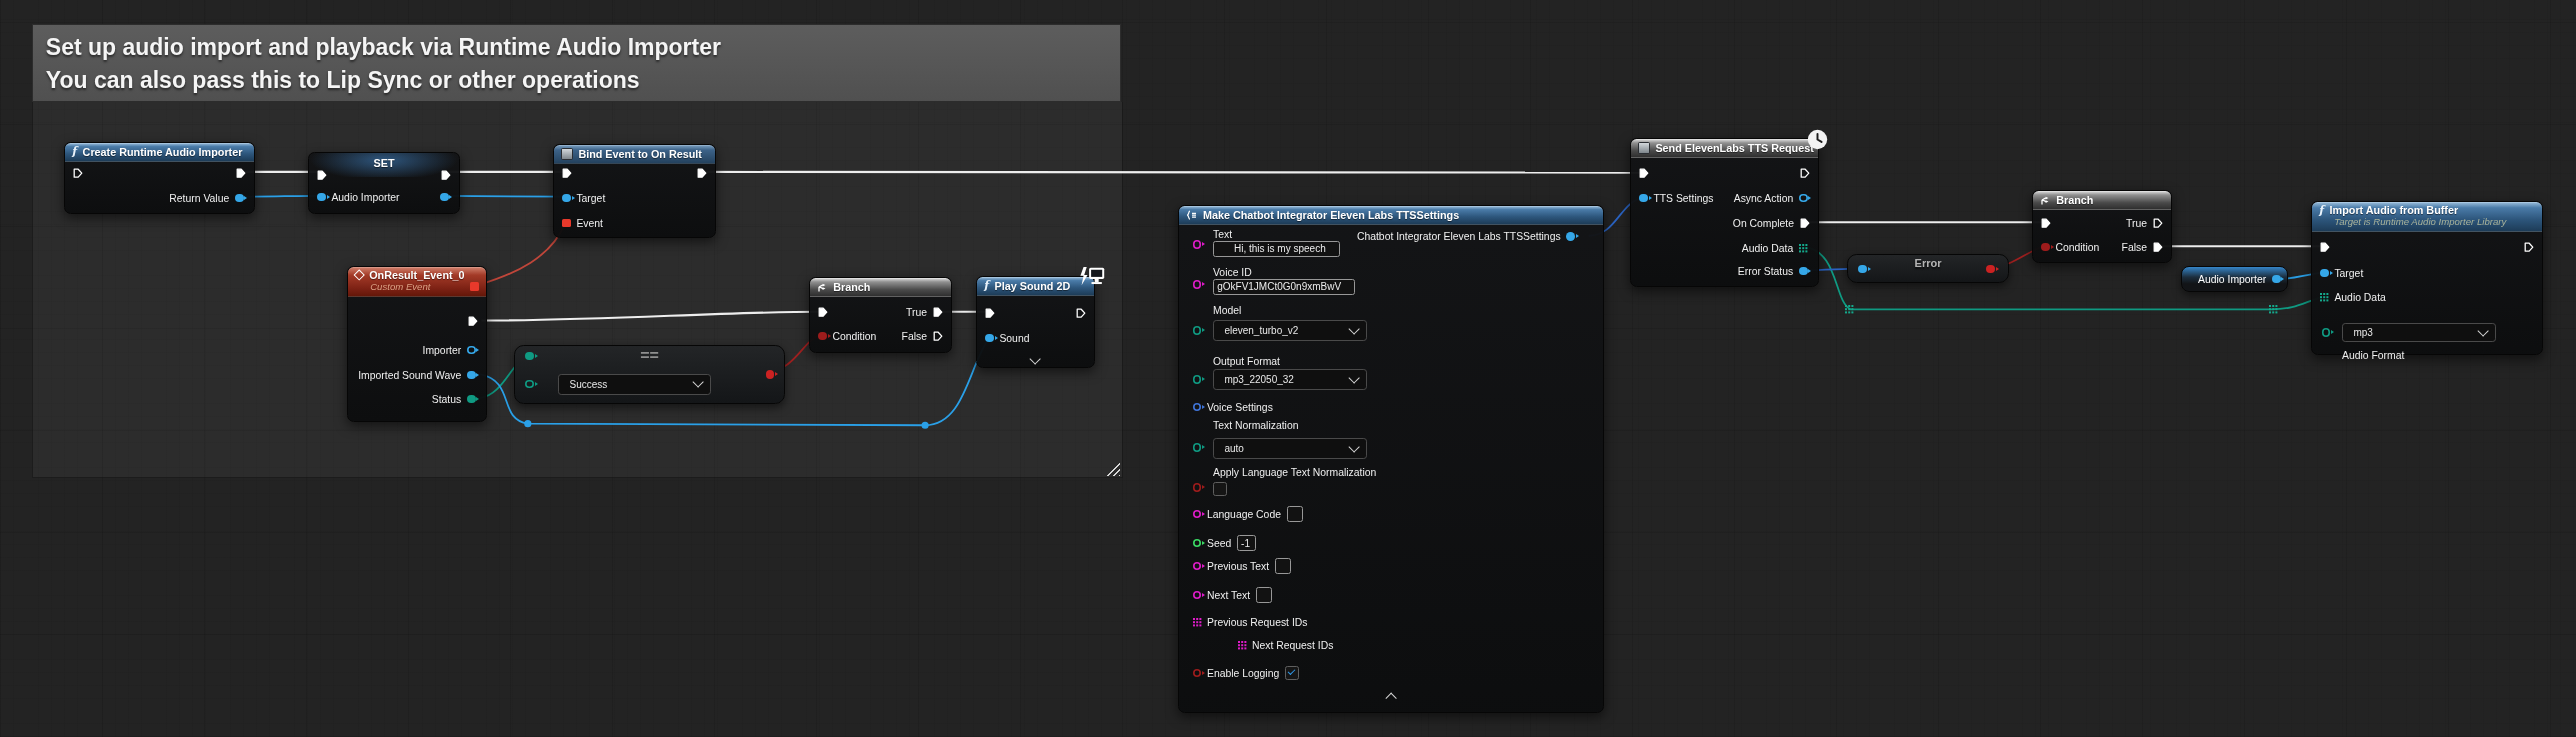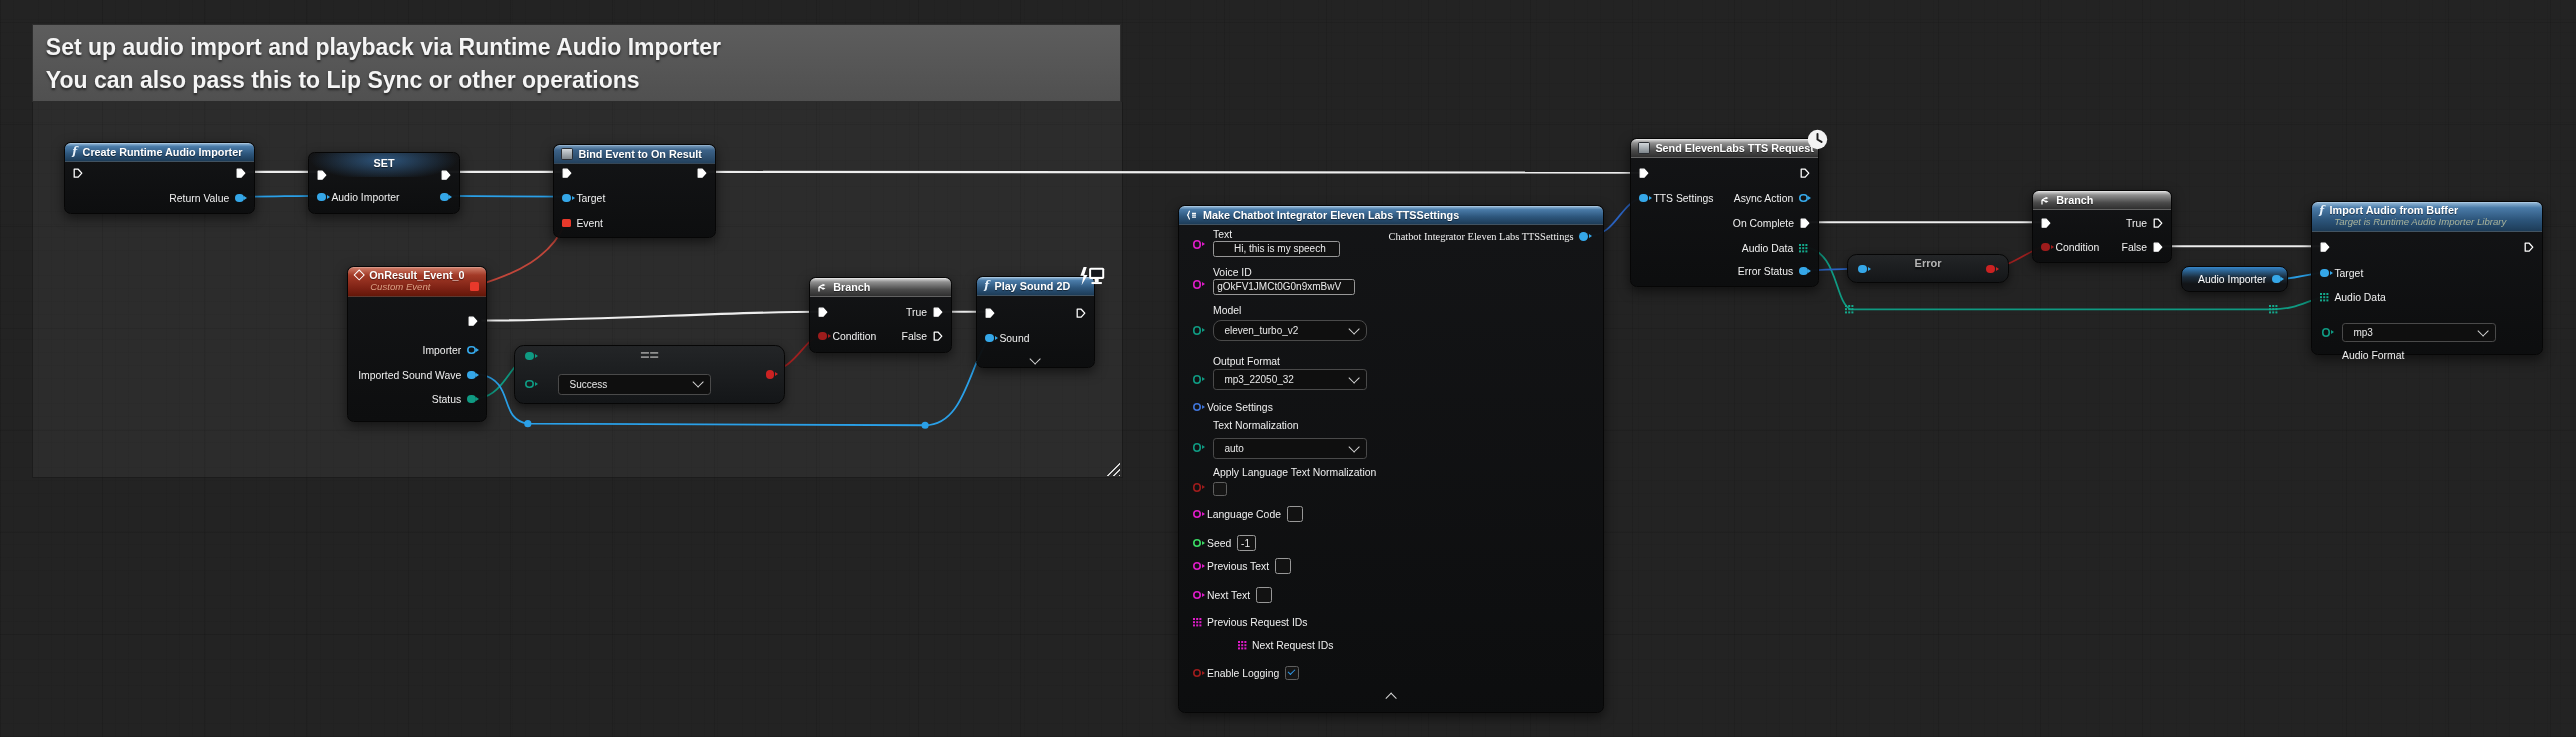--- a/index.html
+++ b/index.html
@@ -291,36 +291,36 @@
 
   <div class="node" style="left:1178px;top:205px;width:424px;height:506px;">
     <div class="hdr h-fn">
       <svg width="11.2" height="10.4" viewBox="0 0 14 13">
           <path d="M5 1.5C2.8 1.5 4 6 1.5 6.5C4 7 2.8 11.5 5 11.5" stroke="#fff" stroke-width="1.5" fill="none"></path>
           <path d="M7.5 4.2h5M7.5 6.5h5M7.5 8.8h5" stroke="#fff" stroke-width="1.5"></path>
         </svg>
       <span class="t">Make Chatbot Integrator Eleven Labs TTSSettings</span>
     </div>
 
-    <div class="prow" style="right:15px;top:22.4px;font-family:Liberation Serif, serif;">
+    <div class="prow" style="right:28px;top:22.4px;">
       <span>Chatbot Integrator Eleven Labs TTSSettings</span>
       <span class="cpin" style="--c:#35a7e8"></span>
     </div>
 
     <div class="flabel" style="left:34px;top:23px;">Text</div>
     <span class="cpin hollow" style="--c:#de1cc8;position:absolute;left:13.6px;top:34px;"></span>
     <input class="tin" style="position: absolute; left: 34px; top: 35px; width: 102px; padding-left: 20px;" value="Hi, this is my speech">
 
     <div class="flabel" style="left:34px;top:61px;">Voice ID</div>
     <span class="cpin hollow" style="--c:#de1cc8;position:absolute;left:13.6px;top:74px;"></span>
     <input class="tin" style="position: absolute; left: 34px; top: 73px; width: 134px;" value="gOkFV1JMCt0G0n9xmBwV">
 
     <div class="flabel" style="left:34px;top:99px;">Model</div>
     <span class="cpin hollow" style="--c:#0f9a82;position:absolute;left:13.6px;top:120px;"></span>
-    <div class="dd" style="position:absolute;left:34px;top:114px;width:154px;border-radius:8px;">
+    <div class="dd" style="position:absolute;left:34px;top:114px;width:154px;">
       <span>eleven_turbo_v2</span>
       <span class="chevdown" style="margin-top:-3.2px;"></span>
     </div>
 
     <div class="flabel" style="left:34px;top:150px;">Output Format</div>
     <span class="cpin hollow" style="--c:#0f9a82;position:absolute;left:13.6px;top:169px;"></span>
     <div class="dd" style="position:absolute;left:34px;top:163px;width:154px;">
       <span>mp3_22050_32</span>
       <span class="chevdown" style="margin-top:-3.2px;"></span>
     </div>

